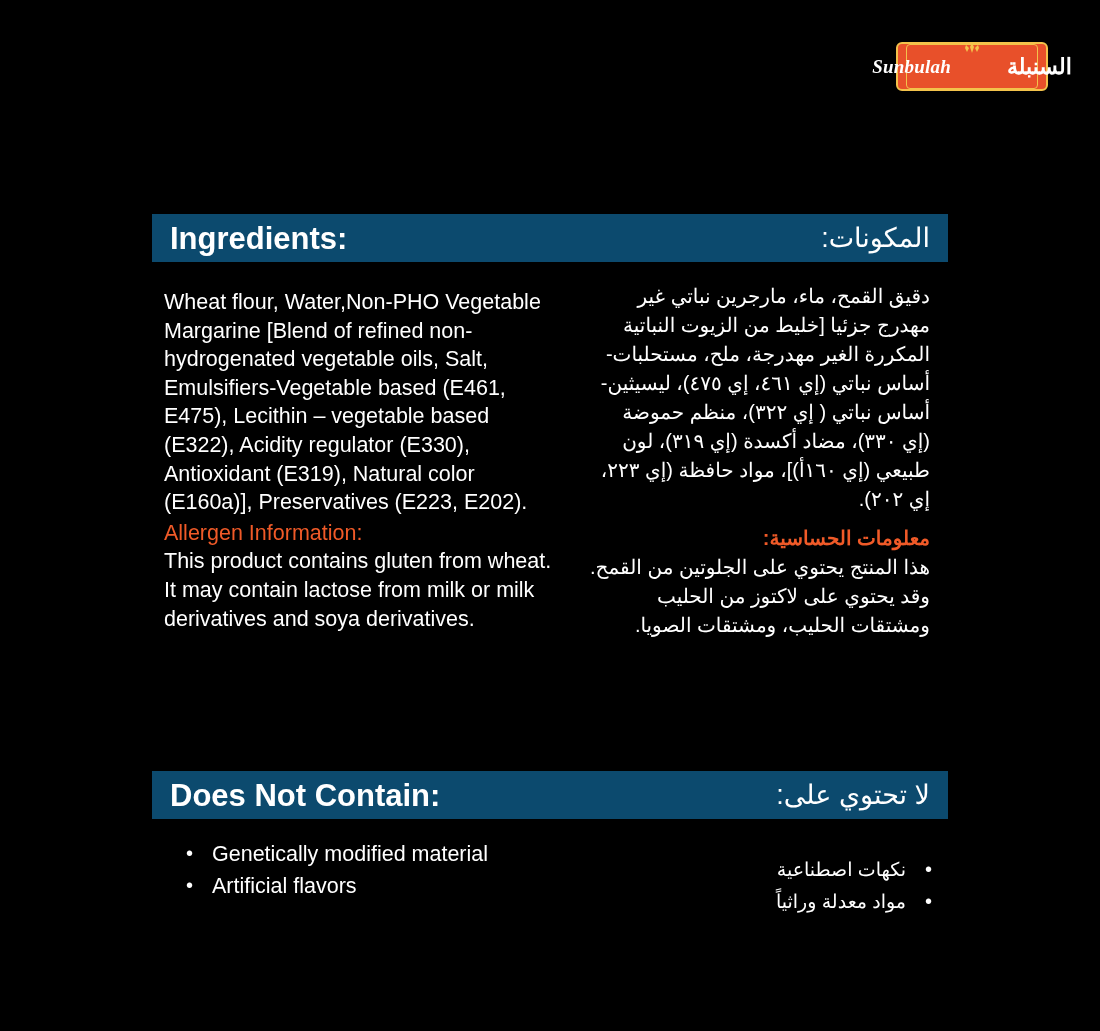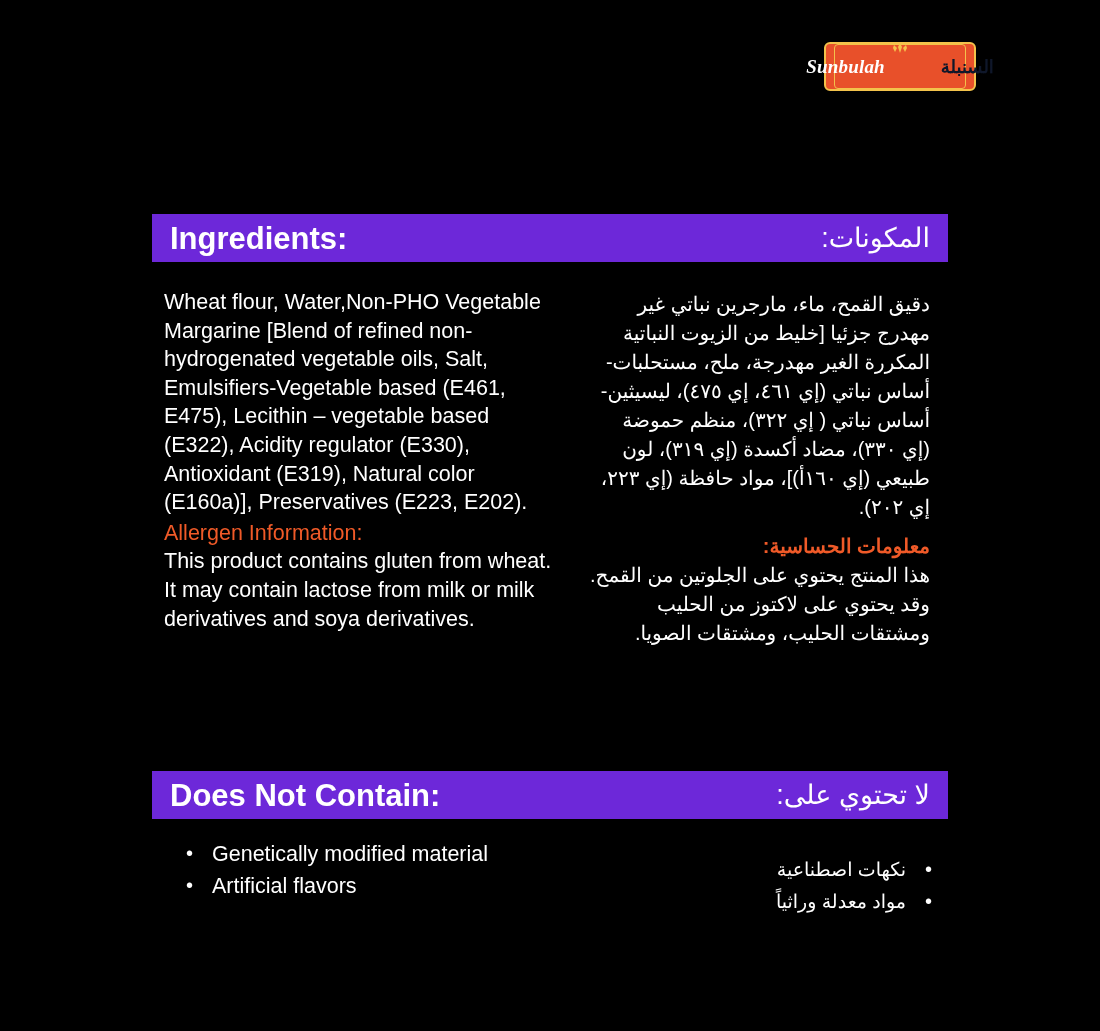--- a/index.html
+++ b/index.html
@@ -14,21 +14,21 @@
     position: relative;
     font-family: "Liberation Sans", sans-serif;
     color: #ffffff;
     overflow: hidden;
   }
 
   
   .logo {
     position: absolute;
     top: 42px;
-    left: 824px;
+    left: 896px;
     width: 152px;
     height: 49px;
     background: #E8502A;
     border: 2px solid #F3C24B;
     border-radius: 6px;
     box-sizing: border-box;
     display: flex;
     align-items: center;
     justify-content: center;
     gap: 6px;
@@ -48,43 +48,43 @@
   .logo-latin {
     font-family: "Liberation Serif", serif;
     font-style: italic;
     font-weight: bold;
     font-size: 19px;
     color: #ffffff;
     letter-spacing: 0.2px;
     line-height: 1;
   }
   .logo-arabic {
-    font-size: 18px;
-    font-weight: bold;
-    color: #0f172a;
+    font-size: 22px;
+    font-weight: bold;
+    color: #ffffff;
     direction: rtl;
     line-height: 1;
     margin-left: 48px;
   }
   .logo-sheaf {
     position: absolute;
     left: 50%;
     top: -1px;
     transform: translateX(-50%);
     width: 18px;
     height: 10px;
   }
 
   
   .bar {
     position: absolute;
     left: 152px;
     width: 796px;
     height: 48px;
-    background: #6d28d9;
+    background: #0c4a6e;
     display: flex;
     align-items: center;
     justify-content: space-between;
     box-sizing: border-box;
     padding: 0 18px;
   }
   .bar-en {
     font-size: 31px;
     font-weight: bold;
     color: #ffffff;
@@ -115,21 +115,21 @@
     position: absolute;
     left: 590px;
     width: 340px;
     font-size: 20px;
     line-height: 29px;
     color: #ffffff;
     direction: rtl;
     text-align: right;
   }
   #ingredients-en { top: 288px; }
-  #ingredients-ar { top: 282px; margin-top: 8px; }
+  #ingredients-ar { top: 282px; }
 
   .subheading-en {
     color: #F05A28;
     display: block;
     margin-top: 2px;
   }
   .subheading-ar {
     color: #F05A28;
     font-weight: bold;
     display: block;

